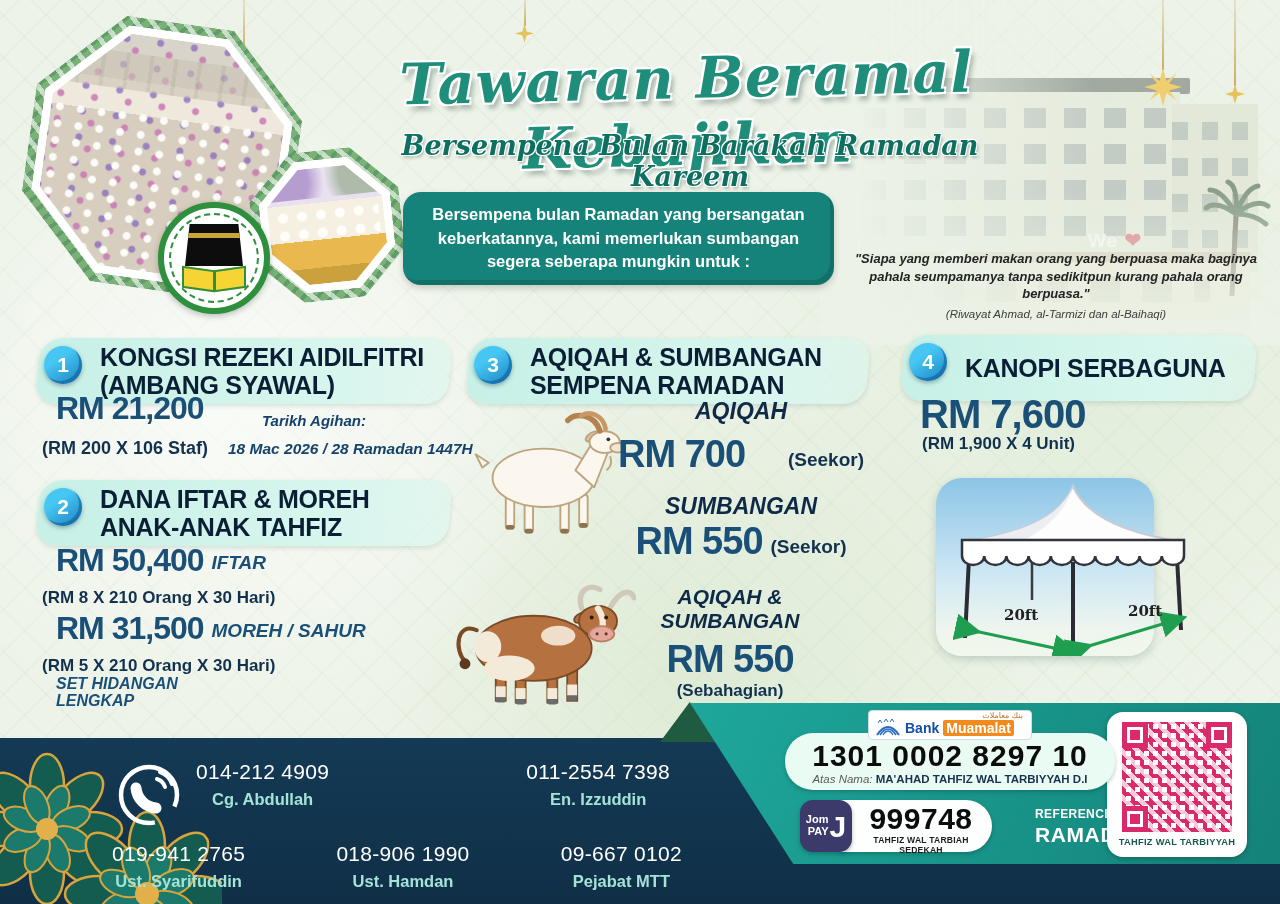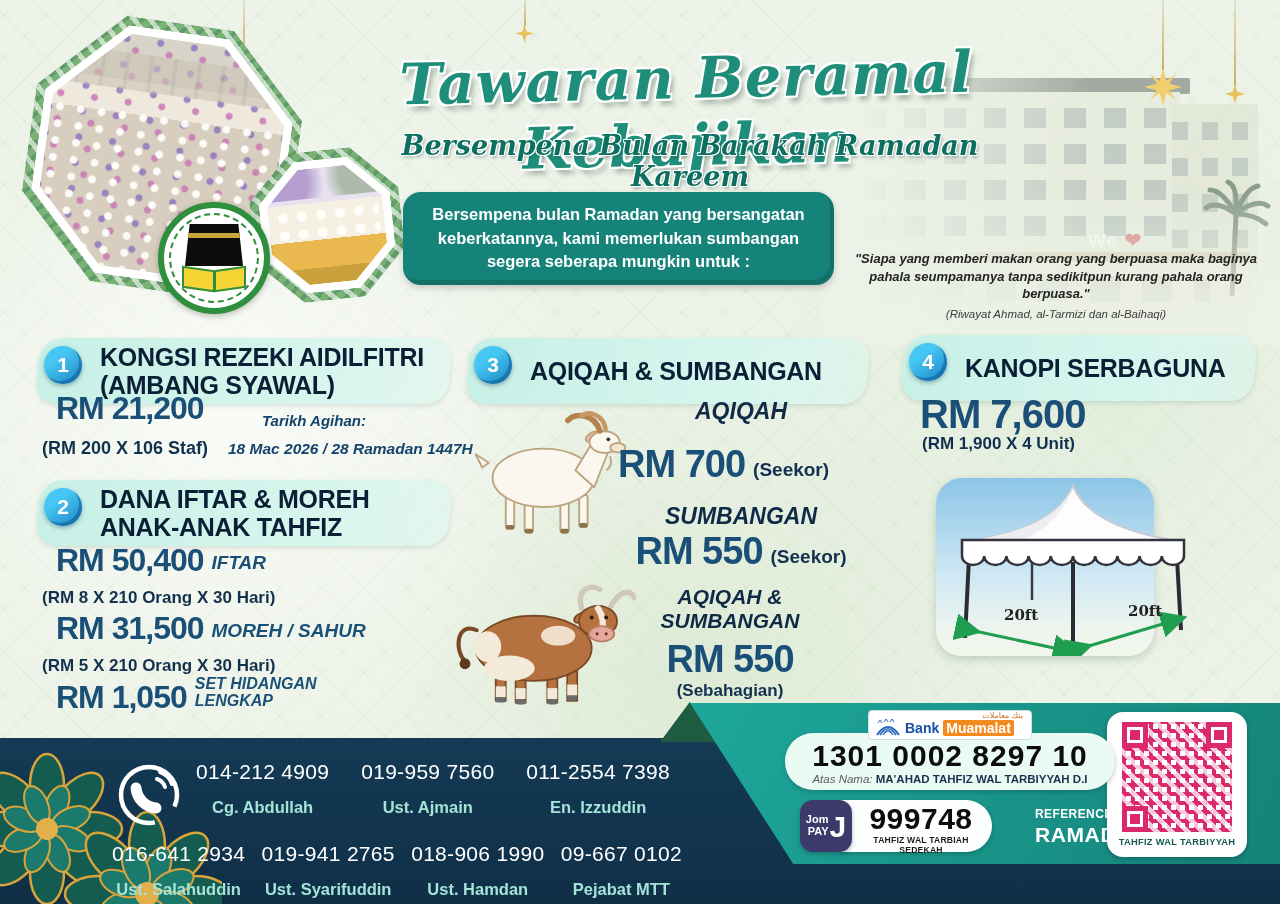--- a/index.html
+++ b/index.html
@@ -120,21 +120,21 @@
   
   .navy { left:0; top:738px; width:1280px; height:166px; background:linear-gradient(180deg,#143a55,#102f47); }
   .green-tri { left:660px; top:702px; width:62px; height:40px; background:#1e5b40; clip-path:polygon(48% 0,100% 100%,0 100%); }
   .teal-panel { left:690px; top:703px; width:590px; height:161px;
       background:linear-gradient(115deg,#1ea79b,#148379); clip-path:polygon(0 0,100% 0,100% 100%,17.5% 100%);
       filter:drop-shadow(-4px 3px 5px rgba(0,0,0,.3)); }
 
   .phone-wrap { left:116px; top:762px; width:66px; height:66px; }
   .c-col { text-align:center; }
   .c-phone { font-size:21px; font-weight:400; color:#fff; letter-spacing:.3px; }
-  .c-name { font-size:16.5px; font-weight:bold; color:#a5e3d8; margin-top:14px; }
+  .c-name { font-size:16.5px; font-weight:bold; color:#a5e3d8; margin-top:6px; }
   .crow1 { left:196px; top:760px; width:474px; display:flex; justify-content:space-between; }
   .crow2 { left:112px; top:842px; width:570px; display:flex; justify-content:space-between; }
 
   
   .bank-box { position:absolute; left:178px; top:7px; width:164px; height:30px; background:#fff; border-radius:4px;
       border:1px solid #cfdce2; display:flex; align-items:center; gap:4px; padding:2px 6px; z-index:3; }
   .bank-arabic { position:absolute; right:8px; top:1px; font-size:8px; color:#c96f1e; line-height:1; }
   .bank-word1 { font-size:14px; font-weight:800; color:#1550a8; margin-top:6px; }
   .bank-word2 { font-size:14px; font-weight:800; color:#fff; background:#f28a1d; padding:0 3px; border-radius:2px; margin-top:6px; }
   .arch { width:26px; height:18px; margin-top:5px; }
@@ -269,26 +269,26 @@
   </div>
   <div class="abs detail" style="left:42px;top:588px">(RM 8 X 210 Orang X 30 Hari)</div>
 
   <div class="abs amt-row" style="left:56px;top:612px">
     <span class="amount amt-big">RM 31,500</span>
     <span class="amt-label">MOREH / SAHUR</span>
   </div>
   <div class="abs detail" style="left:42px;top:656px">(RM 5 X 210 Orang X 30 Hari)</div>
 
   <div class="abs amt-row" style="left:56px;top:676px">
-    <span class="amount amt-big">RM 1,050</span>
     <span class="amt-label" style="width:150px;font-size:16px">SET HIDANGAN LENGKAP</span>
   </div>
 
   <div class="abs pill" style="left:468px;top:338px;width:400px">
     <span class="tl">AQIQAH &amp; SUMBANGAN</span>
+    <span class="tl">SEMPENA RAMADAN</span>
   </div>
   <div class="abs numcircle" style="left:474px;top:346px">
       <span>3</span>
     </div>
 
   <svg class="abs" style="left:470px;top:408px" width="160" height="135" viewBox="0 0 170 135">
     <g stroke="#bca57e" stroke-width="2" fill="#fbf7ee" stroke-linejoin="round">
       <path d="M20 54 l-14 -9 l7 14 z"></path>
       <rect x="38" y="88" width="9" height="36" rx="3"></rect>
         <rect x="58" y="92" width="9" height="36" rx="3"></rect>
@@ -307,21 +307,21 @@
     <g fill="#8d744f">
         <rect x="38" y="120" width="9" height="5" rx="2"></rect>
         <rect x="58" y="124" width="9" height="5" rx="2"></rect>
         <rect x="96" y="124" width="9" height="5" rx="2"></rect>
         <rect x="116" y="118" width="9" height="5" rx="2"></rect>
       </g>
   </svg>
 
   <div class="abs" style="left:618px;top:398px;width:246px;text-align:center">
     <div class="italic-note" style="font-size:23px;color:#0e2a47">AQIQAH</div>
-    <div class="amt-row" style="justify-content:flex-start;margin-top:20px">
+    <div class="amt-row" style="justify-content:space-between;margin-top:10px">
       <span class="amount" style="font-size:38px;line-height:1">RM 700</span>
       <span class="detail" style="font-size:19px;padding-bottom:2px">(Seekor)</span>
     </div>
     <div class="italic-note" style="font-size:23px;color:#0e2a47;margin-top:20px">SUMBANGAN</div>
     <div class="amt-row" style="justify-content:center;margin-top:2px">
       <span class="amount" style="font-size:38px;line-height:1">RM 550</span>
       <span class="detail" style="font-size:19px;padding-bottom:2px">(Seekor)</span>
     </div>
   </div>
 
@@ -457,34 +457,26 @@
     <path d="M41 17 a12 12 0 0 1 8 8" stroke="#fff" stroke-width="4" fill="none" stroke-linecap="round"></path>
     <path d="M44 10 a19 19 0 0 1 12 12" stroke="#fff" stroke-width="4" fill="none" stroke-linecap="round"></path>
   </svg>
 
   <div class="abs crow1">
     <div class="c-col">
       <div class="c-phone">014-212 4909</div>
       <div class="c-name">Cg. Abdullah</div>
     </div>
     <div class="c-col">
-      <div class="c-phone">019-959 7560</div>
-      <div class="c-name">Ust. Ajmain</div>
-    </div>
-    <div class="c-col">
       <div class="c-phone">011-2554 7398</div>
       <div class="c-name">En. Izzuddin</div>
     </div>
   </div>
 
   <div class="abs crow2">
-    <div class="c-col">
-      <div class="c-phone">016-641 2934</div>
-      <div class="c-name">Ust. Salahuddin</div>
-    </div>
     <div class="c-col">
       <div class="c-phone">019-941 2765</div>
       <div class="c-name">Ust. Syarifuddin</div>
     </div>
     <div class="c-col">
       <div class="c-phone">018-906 1990</div>
       <div class="c-name">Ust. Hamdan</div>
     </div>
     <div class="c-col">
       <div class="c-phone">09-667 0102</div>

